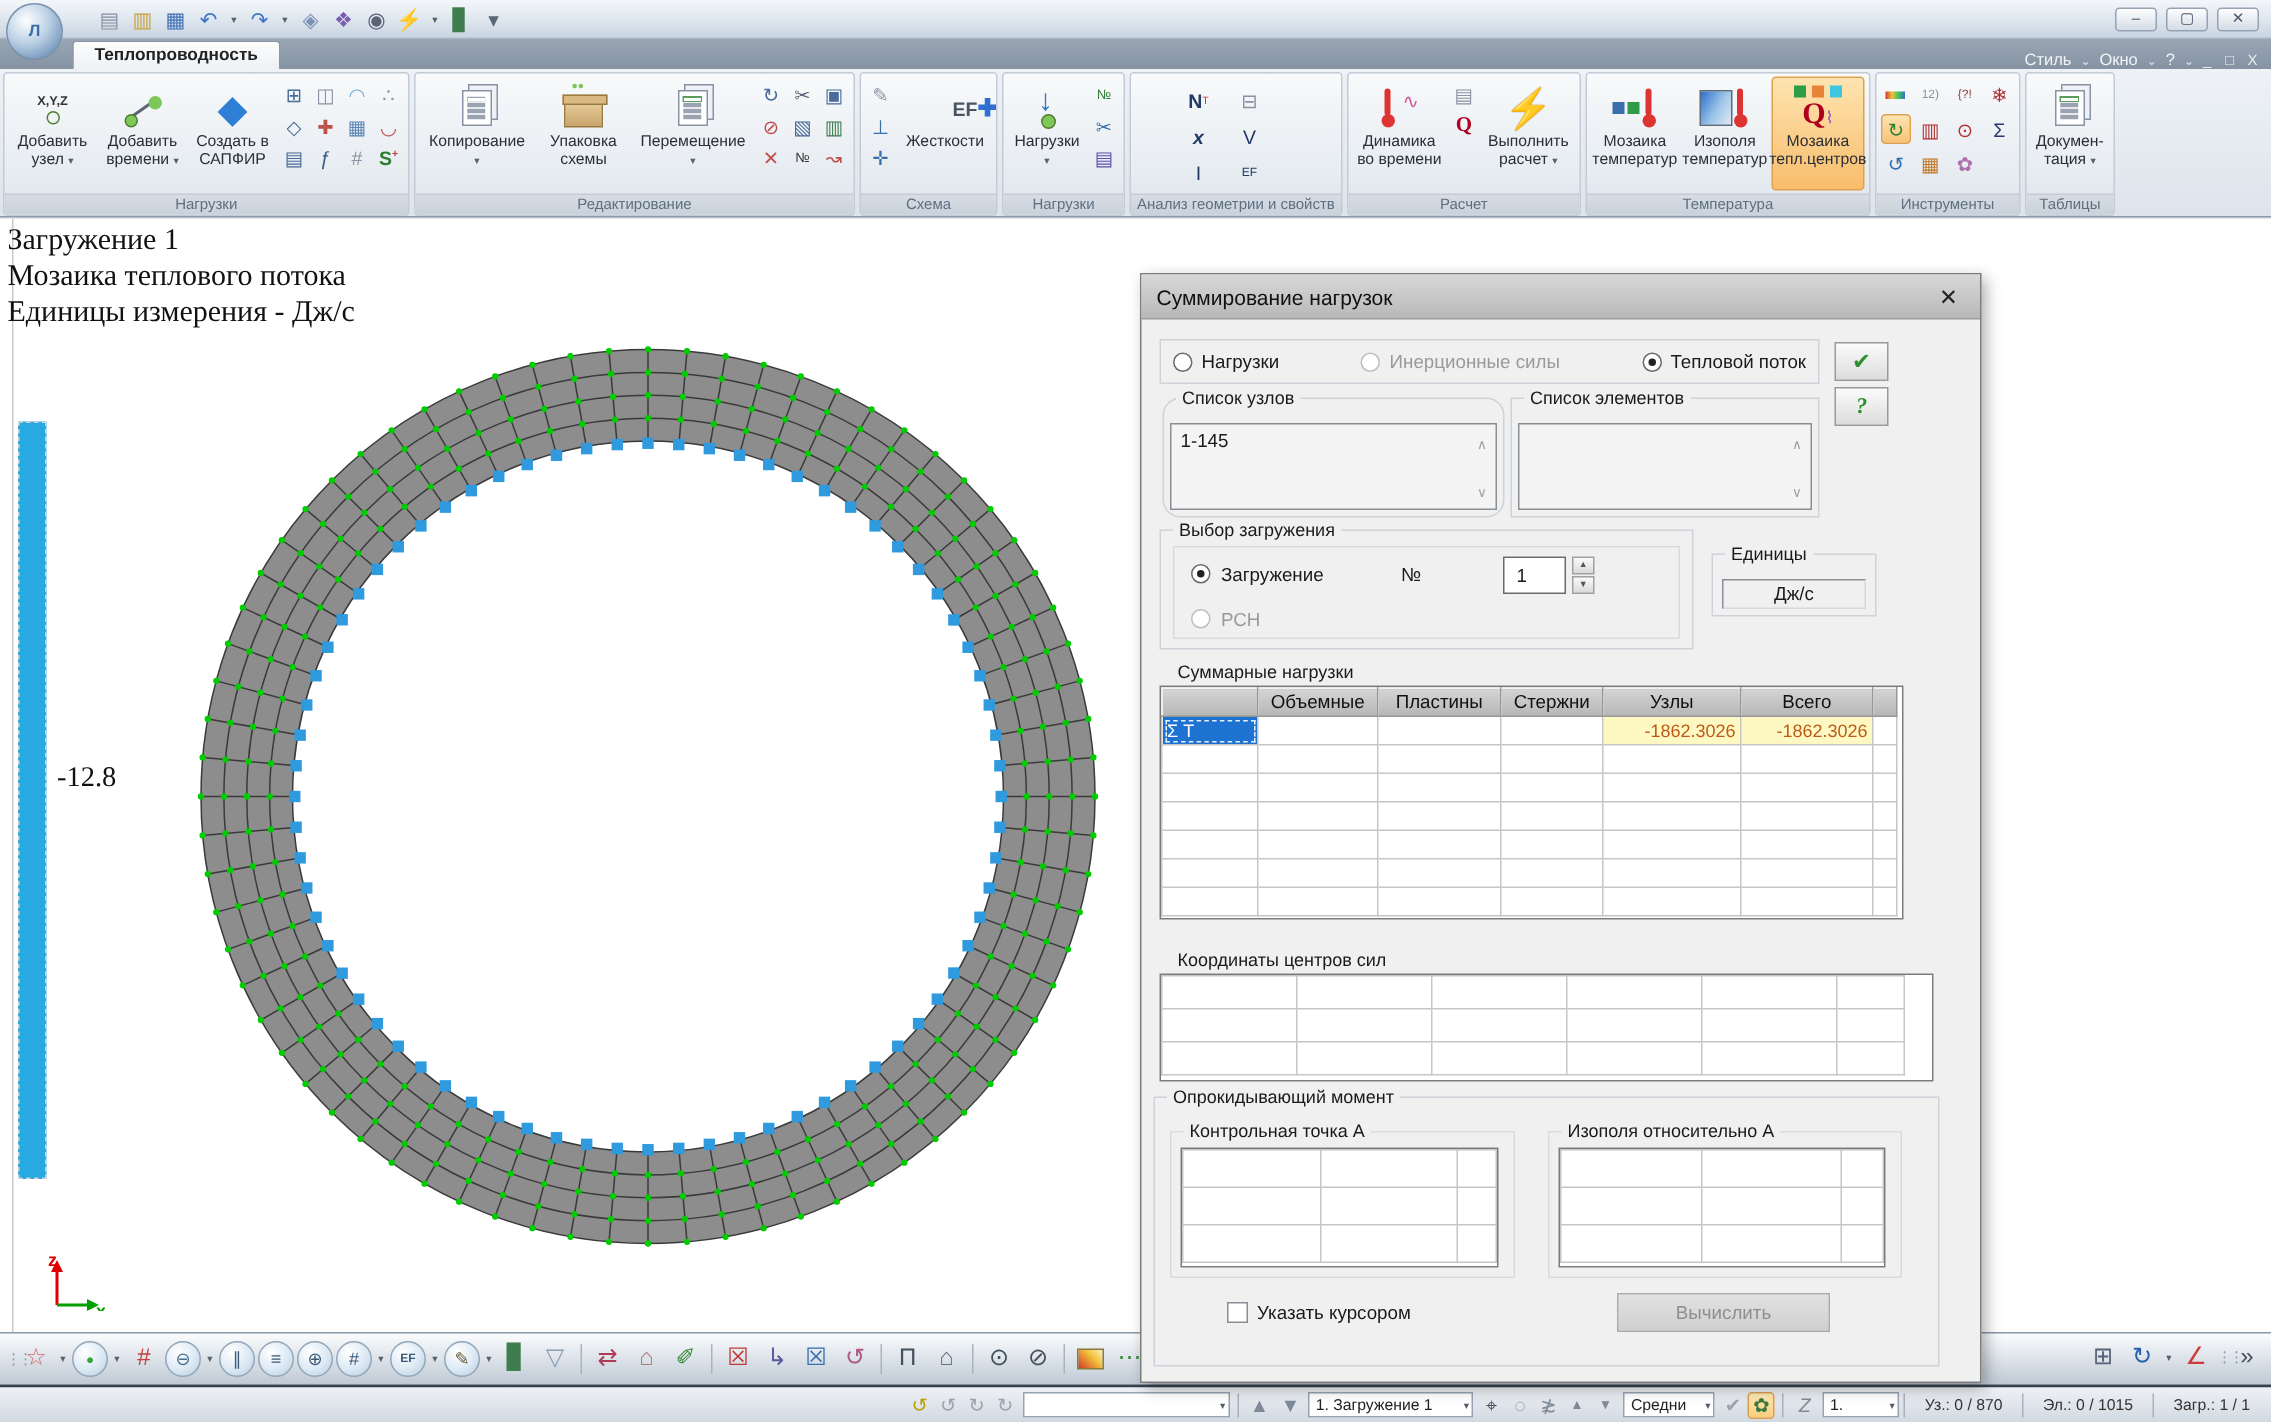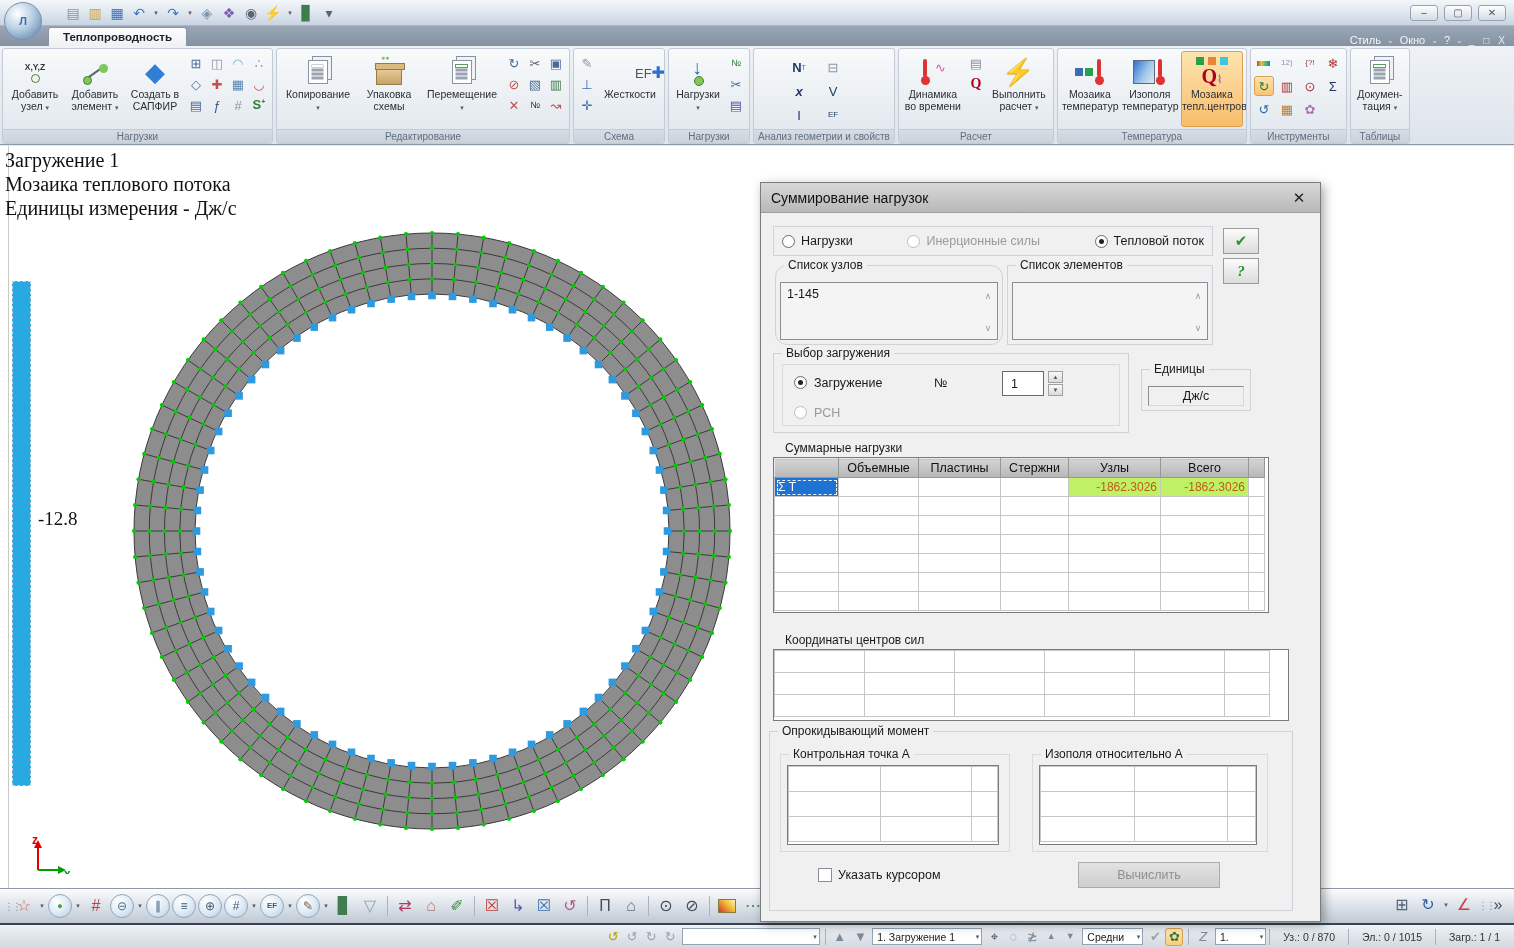--- a/index.html
+++ b/index.html
@@ -33,21 +33,21 @@
   .topmenu .wmini { font-size:10px; padding:0 3px; color:#e8edf3; }
 
   
   .ribbon { position:absolute; left:0; top:46px; width:100%; height:99px;
     background:linear-gradient(#eef2f6,#dde4eb); border-bottom:1px solid #8e99a7; display:flex; align-items:stretch; padding:2px 2px 0 2px; gap:3px;}
   .rg { display:flex; flex-direction:column; border:1px solid #c3ccd6; border-radius:3px;
     background:linear-gradient(#f8fafb,#e7ecf1 70%,#dee5ec); overflow:hidden; }
   .rg-body { flex:1; display:flex; align-items:flex-start; padding:2px 3px; gap:2px; }
   .rg-label { height:14px; font-size:10px; color:#5f6f80; text-align:center; line-height:14px;
     background:linear-gradient(#d7dde5,#c9d1da); border-top:1px solid #c3ccd6; white-space:nowrap; padding:0 4px;}
-  .bigbtn { width:58px; min-width:50px; height:76px; display:flex; flex-direction:column; 
+  .bigbtn { width:58px; min-width:50px; height:76px; display:flex; flex-direction:column; align-items:center;
     border:1px solid transparent; border-radius:3px; padding-top:3px; }
   .bigbtn .bi { height:34px; display:flex; align-items:center; justify-content:center; }
   .bigbtn .bl { font-size:10.5px; line-height:11.5px; text-align:center; color:#2a2f36; }
   .bigbtn .dar { font-size:7px; color:#55606e; }
   .bigbtn.active { background:linear-gradient(#fde4b0,#f9bd6b); border-color:#dfa04e; }
   .sgrid { display:grid; grid-auto-rows:20px; align-content:start; gap:1px 1px; padding-top:2px;}
   .cols4 { grid-template-columns:repeat(4,20px); }
   .cols3 { grid-template-columns:repeat(3,20px); }
   .cols2 { grid-template-columns:repeat(2,20px); }
   .cols1 { grid-template-columns:20px; }
@@ -69,21 +69,21 @@
     box-shadow:16px -12px 0 0 #7ec85a; }
   .mi-diamond { color:#2f7fd6; font-size:26px; line-height:26px; }
   .mi-docs { width:20px; height:24px; background:#fff; border:1px solid #8a93a5; position:relative;
     box-shadow:4px -4px 0 -1px #eef1f6, 4px -4px 0 0 #8a93a5; }
   .mi-docs::after { content:""; position:absolute; left:3px; top:4px; width:11px; height:2px; color:#889;
     box-shadow:0 0 0 0.5px #9aa3b2, 0 4px 0 0.5px #9aa3b2, 0 8px 0 0.5px #9aa3b2, 0 12px 0 0.5px #9aa3b2; }
   .mi-docs.green::after { box-shadow:0 0 0 1px #5a9e5a, 0 4px 0 0.5px #9aa3b2, 0 8px 0 0.5px #9aa3b2, 0 12px 0 0.5px #9aa3b2; }
   .mi-box { width:26px; height:18px; background:linear-gradient(#e8cf9e,#c8a36a); border:1px solid #9a7a43; position:relative; margin-top:8px;}
   .mi-box::before { content:""; position:absolute; left:-2px; top:-5px; width:28px; height:5px; background:#d9ba80; border:1px solid #9a7a43; }
   .mi-box::after { content:"\25CF \25CF"; position:absolute; top:-14px; left:4px; font-size:7px; color:#7ec85a; }
-  .mi-ef { font-weight:normal; color:#4a5564; font-size:13px; position:relative;margin-left:40px; }
+  .mi-ef { font-weight:bold; color:#4a5564; font-size:13px; position:relative;margin-left:40px; }
   .mi-ef i { font-style:normal; color:#2f6fd0; font-size:16px; }
   .mi-load { position:relative; width:20px; height:28px; }
   .mi-load::before { content:"\2193"; position:absolute; left:4px; top:-2px; font-size:20px; color:#2f6fd0; font-weight:bold;}
   .mi-load::after { content:""; position:absolute; left:6px; bottom:0; width:8px; height:8px; border-radius:50%; background:#7ec85a; border:1px solid #4e7d2e;}
   .mi-thermo { width:26px; height:28px; position:relative; }
   .mi-thermo::before { content:""; position:absolute; left:3px; top:1px; width:4px; height:18px; background:#d33; border-radius:2px; }
   .mi-thermo::after { content:""; position:absolute; left:1px; top:18px; width:9px; height:9px; border-radius:50%; background:#d33; }
   .mi-wave { position:absolute; right:0; top:2px; color:#d05a9a; font-size:13px; }
   .mi-bolt { font-size:26px; color:#f0b400; text-shadow:0 0 1px #a87800; }
   .sqr { display:inline-block; width:8px; height:8px; margin:0 1px; }
@@ -145,21 +145,21 @@
   .spinbtns { position:absolute; width:15px; height:25px; display:flex; flex-direction:column; gap:1px; }
   .spinbtns div { flex:1; background:linear-gradient(#fafafa,#dadada); border:1px solid #a0a0a0; font-size:6px; color:#555;
     display:flex; align-items:center; justify-content:center; }
   .unitfield { position:absolute; left:6px; top:16px; right:6px; height:20px; border:1px solid #8a8f96; border-right-color:#d8d8d8; border-bottom-color:#d8d8d8;
     text-align:center; font-size:12.5px; line-height:19px; background:#f0f0f0;}
   table.dtab { border-collapse:collapse; table-layout:fixed; background:#fff; }
   table.dtab td, table.dtab th { border:1px solid #c6c6c6; height:19px; padding:0 3px; font-size:12px; font-weight:normal; overflow:hidden; white-space:nowrap;}
   table.dtab th { background:linear-gradient(#d4d4d4,#b6b6b6); border:1px solid #979797; border-top-color:#e8e8e8; border-left-color:#e8e8e8; color:#111; text-align:center; font-size:12.5px;}
   .dtab-wrap { position:absolute; border:1px solid #7a7a7a; background:#fff; }
   td.selcell { background:#1e72d2; color:#fff; outline:1.5px dashed #eaf2fb; outline-offset:-3px; font-size:12.5px; }
-  td.peach { background:#bef264; color:#bf5a17; text-align:right; font-size:12.5px; }
+  td.peach { background:#fef9c3; color:#bf5a17; text-align:right; font-size:12.5px; }
   .chkrow { position:absolute; display:flex; align-items:center; gap:6px; font-size:12.5px; }
   .chk { width:14px; height:14px; background:#fff; border:1px solid #8a8f96; }
   .pushbtn { position:absolute; height:26px; background:linear-gradient(#e2e2e2,#cfcfcf); border:1px solid #ababab;
     color:#8f8f8f; font-size:12.5px; display:flex; align-items:center; justify-content:center; }
 </style>
 </head>
 <body>
 
 <div class="app">
 
@@ -210,21 +210,21 @@
         <div class="bigbtn">
           <div class="bi">
               <div class="mi-xyz">X,Y,Z<span class="dotg"></span></div>
             </div>
           <div class="bl"><span>Добавить</span><br><span>узел</span> <span class="dar">▾</span></div>
         </div>
         <div class="bigbtn">
           <div class="bi">
               <div class="mi-line"></div>
             </div>
-          <div class="bl"><span>Добавить</span><br><span>элемент</span> <span class="dar">▾</span></div>
+          <div class="bl"><span>Добавить</span><br><span>времени</span> <span class="dar">▾</span></div>
         </div>
         <div class="bigbtn">
           <div class="bi">
               <div class="mi-diamond">◆</div>
             </div>
           <div class="bl"><span>Создать в</span><br><span>САПФИР</span></div>
         </div>
         <div class="sgrid cols4">
             <span class="ico" style="color: rgb(74, 107, 154);">⊞</span>
             <span class="ico" style="color: rgb(138, 147, 163);">◫</span>

